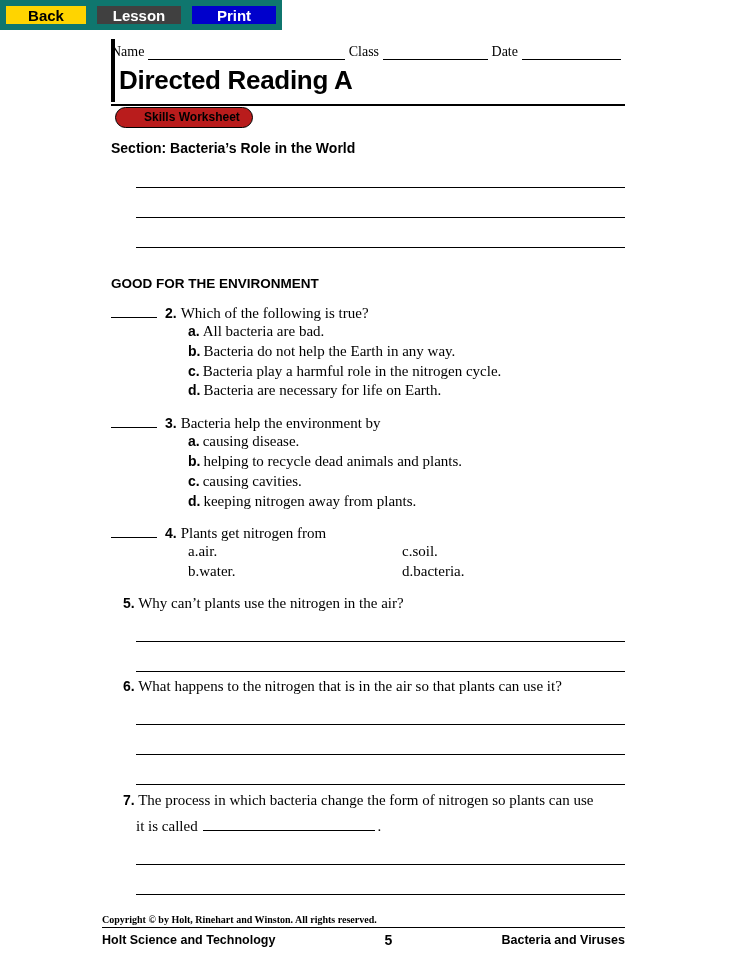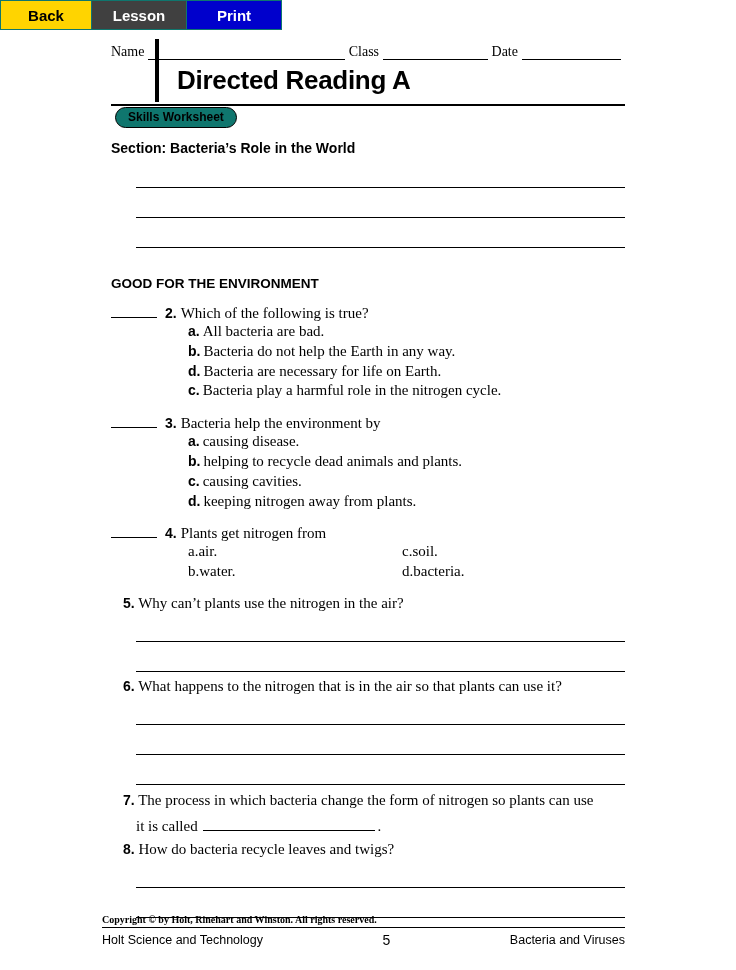--- a/index.html
+++ b/index.html
@@ -23,21 +23,21 @@
     width: 100%;
     align-items: stretch;
   }
   .tb-btn {
     display: flex;
     align-items: center;
     justify-content: center;
     font-family: "Liberation Sans", sans-serif;
     font-weight: bold;
     font-size: 15px;
-    border: 1px solid #0f766e;
+    border: 6px solid #0f766e;
     box-sizing: border-box;
     cursor: pointer;
     user-select: none;
   }
   .tb-back {
     width: 92px;
     background: #ffd400;
     color: #000;
   }
   .tb-lesson {
@@ -80,32 +80,31 @@
     height: 12px;
     margin: 0 4px;
   }
   .r-name  { width: 218px; }
   .r-class { width: 116px; }
   .r-date  { width: 110px; }
   .pill {
     display: inline-block;
     border: 1px solid #000;
     border-radius: 11px;
-    padding: 2px 12px 3px 12px;
+    padding: 2px 12px 3px 28px;
     font-family: "Liberation Sans", sans-serif;
     font-weight: bold;
     font-size: 12px;
-    background: #0f766e;
+    background: #b91c1c;
   }
   .title-block {
     border-left: 4px solid #000;
-    padding-left: 18px;
+    padding-left: 4px;
     margin-top: -21px;
     padding-top: 20px;
-    margin-left: 44px;
   }
   .pill-abs {
     position: absolute;
     left: 115px;
     top: 63px;
     z-index: 3;
     background: #fff;
   }
   .doc-title {
     font-family: "Liberation Sans", sans-serif;
@@ -207,21 +206,21 @@
     font-family: "Liberation Serif", serif;
     font-weight: bold;
     padding-bottom: 2px;
   }
   .footer-rule { border-bottom: 1px solid #000; }
   .footer-row {
     display: flex;
     justify-content: space-between;
     align-items: center;
     font-family: "Liberation Sans", sans-serif;
-    font-weight: normal;
+    font-weight: bold;
     font-size: 12.5px;
     padding-top: 4px;
   }
   .footer-page { font-size: 14px; }
 </style>
 </head>
 <body>
 
 <div class="toolbar">
   <div class="tb-btn tb-back">Back</div>
@@ -265,24 +264,24 @@
       <span class="num">2.</span>
       <span>Which of the following is true?</span>
     </div>
     <div class="choice">
       <span class="lt">a.</span><span>All bacteria are bad.</span>
     </div>
     <div class="choice">
       <span class="lt">b.</span><span>Bacteria do not help the Earth in any way.</span>
     </div>
     <div class="choice">
+      <span class="lt">c.</span><span>Bacteria play a harmful role in the nitrogen cycle.</span>
+    </div>
+    <div class="choice">
       <span class="lt">d.</span><span>Bacteria are necessary for life on Earth.</span>
-    </div>
-    <div class="choice">
-      <span class="lt">c.</span><span>Bacteria play a harmful role in the nitrogen cycle.</span>
     </div>
   </div>
 
   <div class="mc-block">
     <div class="mc-stem">
       <span class="blank-line"></span>
       <span class="num">3.</span>
       <span>Bacteria help the environment by</span>
     </div>
     <div class="choice">
@@ -340,24 +339,20 @@
 
   <div class="q q-indent2" style="margin-top:7px;">
     <span class="num">7.</span>
     <span>The process in which bacteria change the form of nitrogen so plants can use</span>
   </div>
   <div class="q" style="margin-top:8px; padding-left:25px;">
     <span>it is called</span>
     <span style="display:inline-block;width:172px;border-bottom:1px solid #000;height:13px;margin:0 2px;"></span><span>.</span>
   </div>
 
-  <div class="q q-indent2" style="margin-top:6px;">
-    <span class="num">8.</span>
-    <span>How do bacteria recycle leaves and twigs?</span>
-  </div>
   <div class="answer-rule sp-28"></div>
   <div class="answer-rule sp-28"></div>
 
 </div>
 
 <div class="footer">
   <div class="copyright">Copyright © by Holt, Rinehart and Winston. All rights reserved.</div>
   <div class="footer-rule"></div>
   <div class="footer-row">
     <span>Holt Science and Technology</span>

